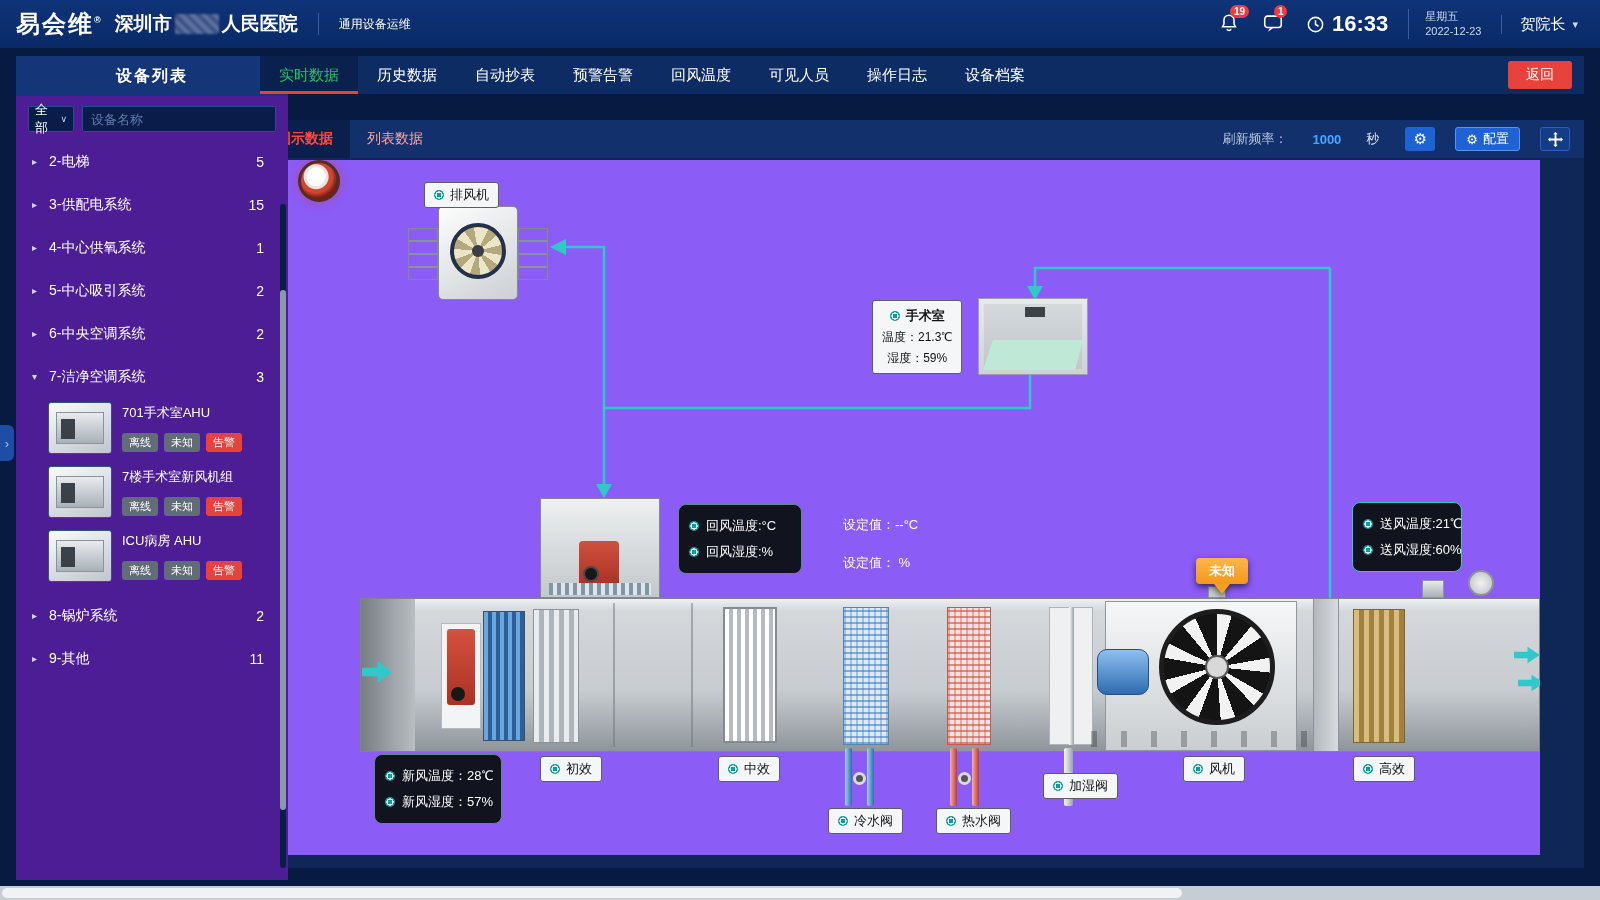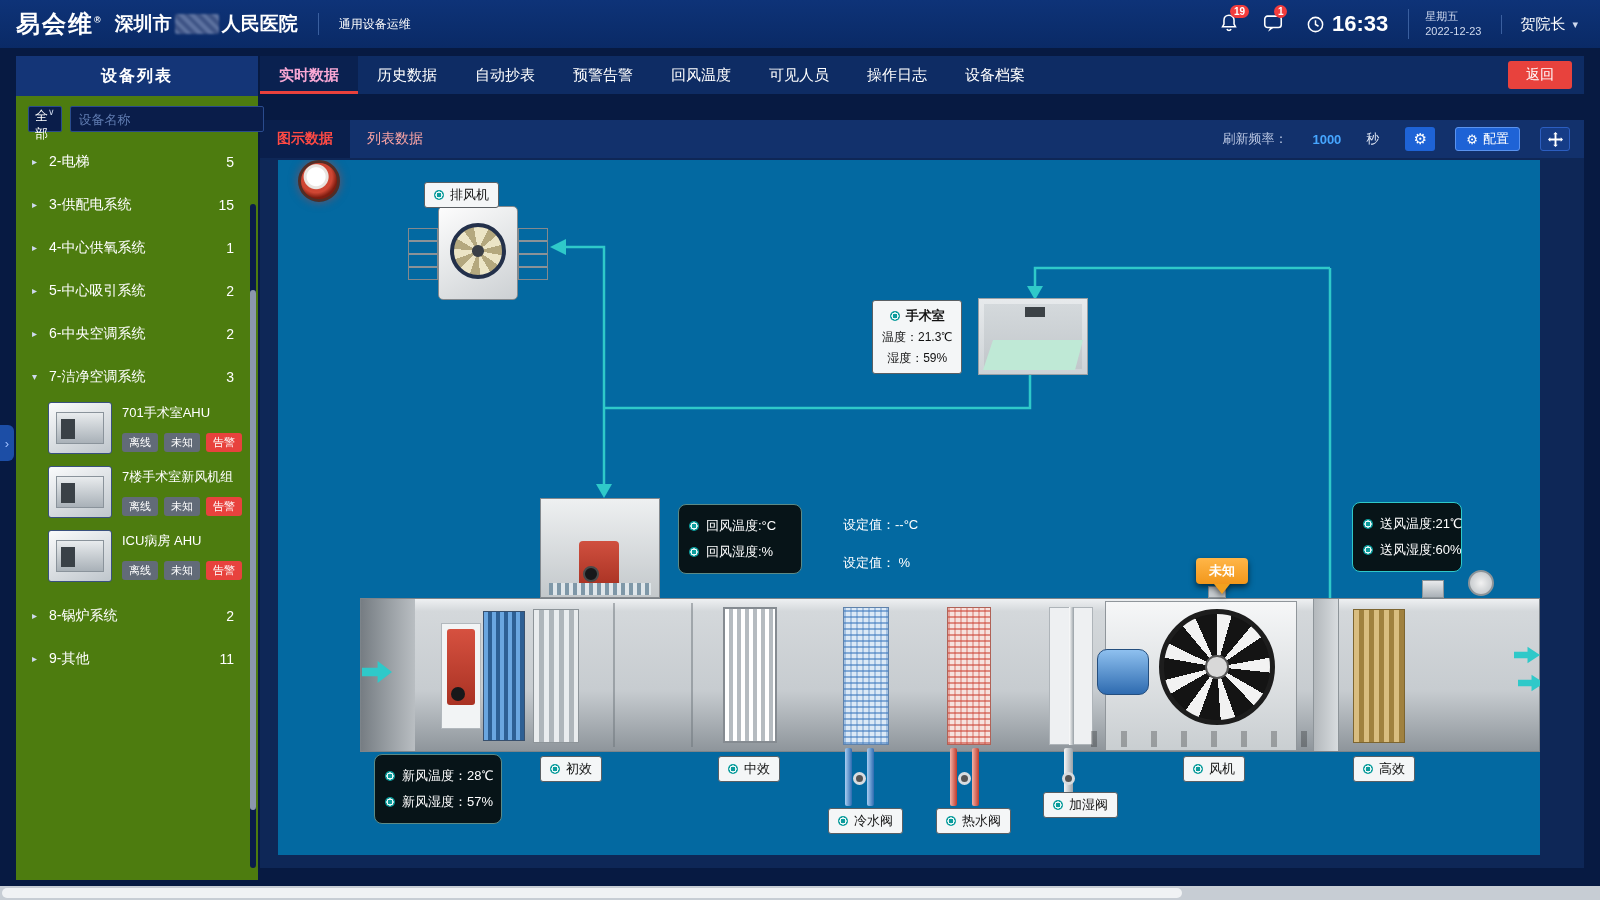--- a/index.html
+++ b/index.html
@@ -20,24 +20,24 @@
 .datetime{font-size:11px;color:#cfd9ee;line-height:1.35;padding-left:16px;border-left:1px solid #3a5f9f}
 .userbox{display:flex;align-items:center;gap:7px;font-size:15px;padding-left:18px;border-left:1px solid #3a5f9f;cursor:pointer}
 .chev{font-size:11px;color:#cfd9ee}
 
 
 .collapse-handle{position:absolute;left:0;top:425px;width:14px;height:36px;background:#1c4ea6;border-radius:0 6px 6px 0;display:flex;align-items:center;justify-content:center;color:#9fc0ff;font-size:13px;cursor:pointer;z-index:40}
 .hscroll{position:absolute;left:0;bottom:0;width:1600px;height:14px;background:#c7cdd4;z-index:50}
 .hscroll-thumb{position:absolute;left:2px;top:2px;width:1180px;height:10px;background:#f0f2f4;border-radius:5px}
 
 
-.sidebar{position:absolute;left:16px;top:56px;width:242px;height:824px;background:#4d7c0f;z-index:20}
+.sidebar{position:absolute;left:16px;top:56px;width:272px;height:824px;background:#4c1d95;z-index:20}
 .sb-title{height:40px;background:#143577;display:flex;align-items:center;justify-content:center;font-size:16px;font-weight:bold;letter-spacing:2px}
 .filter-row{display:flex;gap:8px;padding:10px 12px 8px 12px}
-.sel{width:64px;height:26px;background:#0a1d4a;border:1px solid #2a4b8d;border-radius:2px;color:#fff;font-size:13px;display:flex;justify-content:space-between;padding:0 6px;cursor:pointer}
+.sel{width:64px;height:26px;background:#0a1d4a;border:1px solid #2a4b8d;border-radius:2px;color:#fff;font-size:13px;display:flex;align-items:center;justify-content:space-between;padding:0 6px;cursor:pointer}
 .sel .chev{font-size:9px}
 .srch{flex:1;height:26px;background:#0a1d4a;border:1px solid #2a4b8d;border-radius:2px;color:#dfe8fa;font-size:13px;padding:0 8px;outline:none}
 .srch::placeholder{color:#5f7bb0}
 .tree{position:relative}
 .titem{height:43px;display:flex;align-items:center;padding:0 24px 0 16px;font-size:14px;cursor:pointer}
 .titem .caret{width:17px;font-size:10px;color:#cfd9ee}
 .titem .cnt{margin-left:auto;font-size:14px}
 .dcard{display:flex;gap:10px;margin:4px 10px 12px 32px;cursor:pointer}
 .thumb{width:64px;height:52px;border-radius:3px;background:linear-gradient(155deg,#fafbfc,#bfc6cc);position:relative;overflow:hidden;flex:0 0 auto;border:1px solid #39507f}
 .thumb i{position:absolute;left:7px;top:9px;right:7px;bottom:9px;background:linear-gradient(#e9eceee8,#a9b1b8);border:1px solid #8a939b}
@@ -47,37 +47,37 @@
 .badges{display:flex;gap:6px}
 .badge{font-size:11px;color:#fff;padding:2px 7px;border-radius:3px;white-space:nowrap}
 .badge.grey{background:#626b78}
 .badge.red{background:#e8423d}
 .sb-track{position:absolute;right:2px;top:148px;bottom:12px;width:6px;background:#0a1d4a;border-radius:3px}
 .sb-thumb{position:absolute;right:2px;top:234px;width:6px;height:520px;background:#8b97ad;border-radius:3px;cursor:pointer}
 
 
 .tabbar{position:absolute;left:260px;top:56px;width:1324px;height:38px;background:#0e2c64;display:flex;align-items:stretch;z-index:20}
 .tab{padding:0 19px;display:flex;align-items:center;font-size:15px;color:#fff;cursor:pointer;position:relative}
-.tab.active{color:#f9a8d4;background:#0a2150;box-shadow:inset 0 -3px 0 #e8413c;font-weight:bold}
+.tab.active{color:#22c55e;background:#0a2150;box-shadow:inset 0 -3px 0 #e8413c;font-weight:normal}
 .back-btn{margin-left:auto;align-self:center;margin-right:12px;background:#e8423d;color:#fff;font-size:14px;padding:5px 18px;border-radius:3px;cursor:pointer}
 
 
 .panel{position:absolute;left:260px;top:120px;width:1324px;height:748px;background:#0e2757;z-index:10}
 .subtabs{height:38px;background:#12316c;display:flex;align-items:stretch}
 .subtab{width:90px;display:flex;align-items:center;justify-content:center;font-size:14px;color:#fca5a5;cursor:pointer}
 .subtab.active{background:#0a1f4c;color:#ff4a44;font-weight:bold}
 .tools{margin-left:auto;display:flex;align-items:center;gap:20px;padding-right:14px;font-size:13px;color:#b9c6e2}
 .rv{color:#46a6ff;margin:0 5px;font-weight:bold}
 .ru{color:#e6ecf8;margin-right:6px}
 .btn-sq{width:30px;height:24px;background:#1e63d6;border-radius:3px;display:flex;align-items:center;justify-content:center;color:#fff;cursor:pointer;font-size:15px}
 .btn-cfg{height:24px;background:#1e63d6;border:1px solid #5a93ef;border-radius:3px;color:#fff;padding:0 10px;display:flex;align-items:center;gap:5px;font-size:13px;cursor:pointer}
 .btn-mv{width:30px;height:24px;background:#153c87;border:1px solid #2c5ec0;border-radius:3px;display:flex;align-items:center;justify-content:center;cursor:pointer}
 
 
-.canvas{position:absolute;left:18px;top:40px;width:1262px;height:695px;background:#0369a1;overflow:hidden}
+.canvas{position:absolute;left:18px;top:40px;width:1262px;height:695px;background:#8b5cf6;overflow:hidden}
 .pipes{position:absolute;left:0;top:0;z-index:1;pointer-events:none}
 .wlabel{position:absolute;display:inline-flex;align-items:center;gap:6px;background:#f4f6f7;border:1px solid #5a5f63;border-radius:3px;padding:3px 9px;font-size:13px;color:#111;white-space:nowrap;z-index:6}
 .tdot{width:10px;height:10px;border-radius:50%;background:radial-gradient(circle,#0b9c9c 0 2.2px,#fff 2.6px 3.4px,#0b9c9c 3.8px 5px);flex:0 0 auto}
 .dbox{position:absolute;background:rgba(8,14,14,.93);border:1px solid #5c8a86;border-radius:8px;padding:4px 10px;z-index:6}
 .dbox .row{display:flex;align-items:center;gap:7px;margin:8px 0;font-size:13px;color:#fff;white-space:nowrap}
 .dbox.teal{border-color:#2fc9c9}
 .setline{position:absolute;font-size:13px;color:#fff;z-index:6;white-space:nowrap}
 .beacon{position:absolute;left:20px;top:0;width:42px;height:42px;border-radius:50%;background:radial-gradient(circle at 42% 38%,#ffffff 0 9px,#e8e4e0 10px 12px,#cf4633 13px 16px,#7e1d10 21px);border:3px solid #512d26;box-shadow:0 0 10px rgba(220,60,40,.5);z-index:5}
 .pin{position:absolute;left:918px;top:398px;width:52px;text-align:center;z-index:8;filter:drop-shadow(0 3px 3px rgba(0,0,0,.6))}
 .pin-body{background:linear-gradient(#ffb648,#f2971b);color:#fff;font-size:13px;font-weight:bold;padding:4px 0;border-radius:4px}
@@ -458,21 +458,21 @@
         <span>中效</span>
       </div>
     <div class="wlabel" style="left:550px;top:648px">
         <span class="tdot"></span>
         <span>冷水阀</span>
       </div>
     <div class="wlabel" style="left:658px;top:648px">
         <span class="tdot"></span>
         <span>热水阀</span>
       </div>
-    <div class="wlabel" style="left:765px;top:632px">
+    <div class="wlabel" style="left:765px;top:613px">
         <span class="tdot"></span>
         <span>加湿阀</span>
       </div>
     <div class="wlabel" style="left:905px;top:596px">
         <span class="tdot"></span>
         <span>风机</span>
       </div>
     <div class="wlabel" style="left:1075px;top:596px">
         <span class="tdot"></span>
         <span>高效</span>

